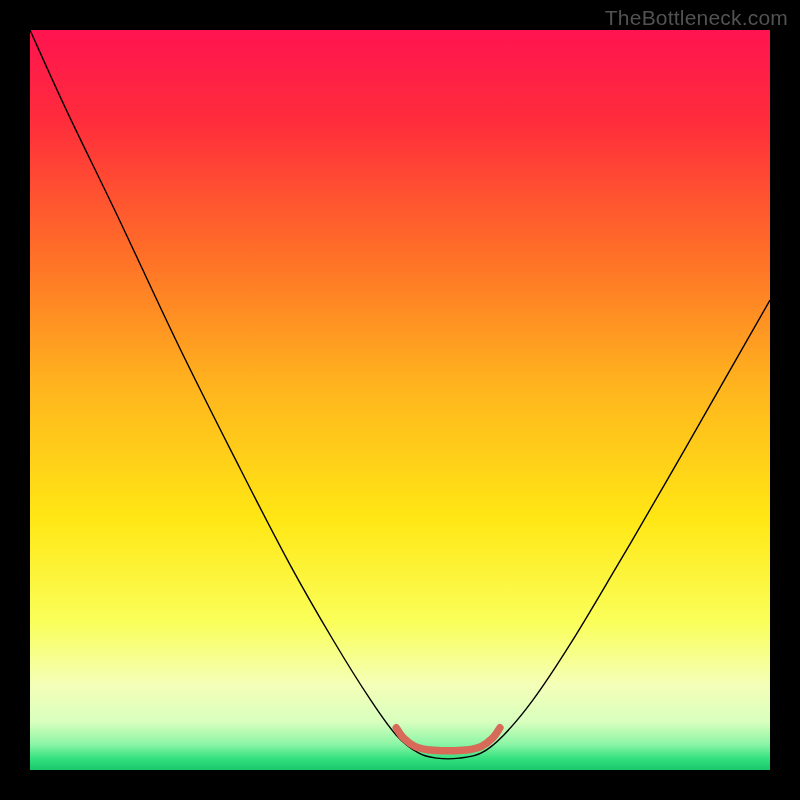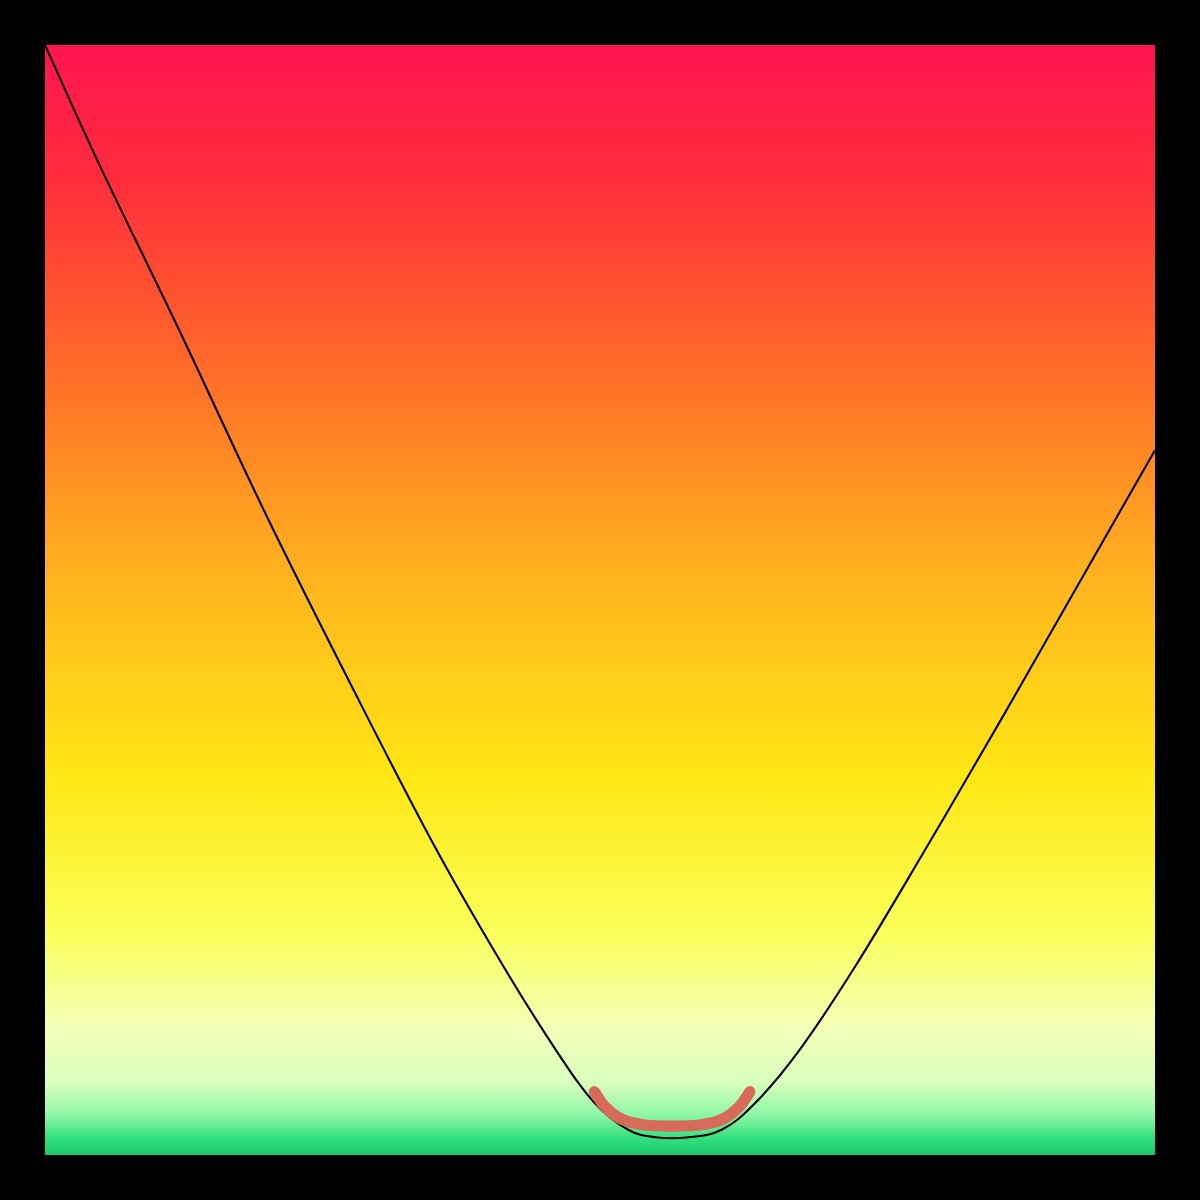--- a/index.html
+++ b/index.html
@@ -38,20 +38,21 @@
   }
   svg {
     display: block;
   }
 </style>
 </head>
 <body>
 
 <div class="frame">
 
+  <div class="watermark">TheBottleneck.com</div>
 
   <div class="plot-area">
     <svg id="chart-svg" width="740" height="740" viewBox="0 0 740 740" preserveAspectRatio="none">
       <defs>
         <linearGradient id="bg-grad" x1="0" y1="0" x2="0" y2="1">
             <stop offset="0.00%" stop-color="#ff1450"></stop>
             <stop offset="12.00%" stop-color="#ff2c3c"></stop>
             <stop offset="30.00%" stop-color="#ff6e28"></stop>
             <stop offset="48.00%" stop-color="#ffb41e"></stop>
             <stop offset="66.00%" stop-color="#ffe714"></stop>

